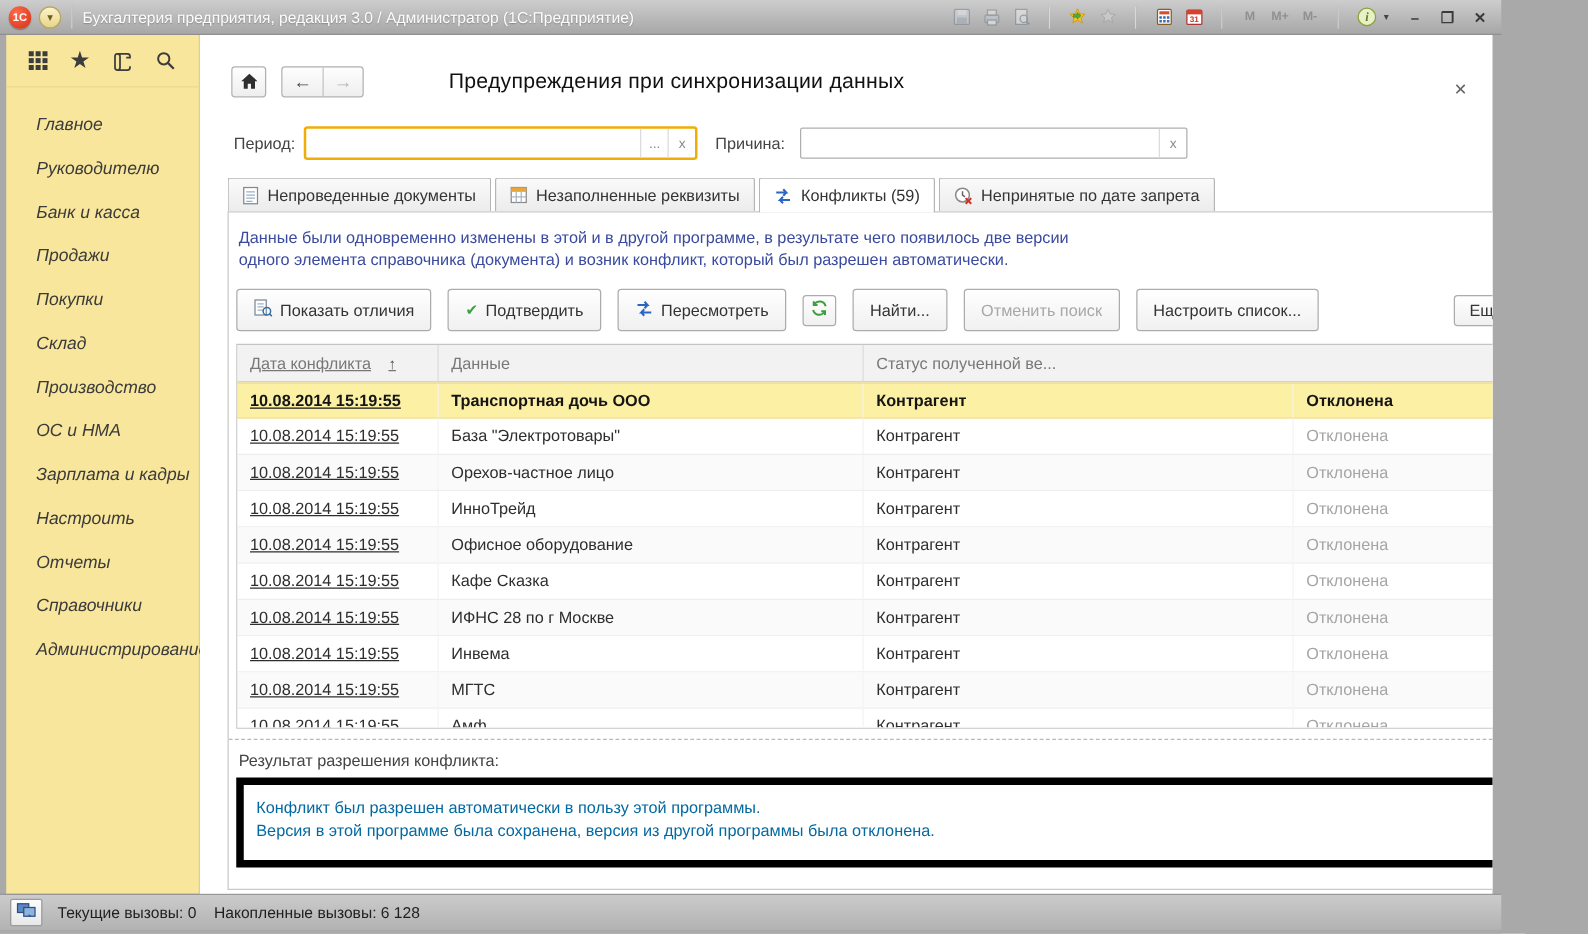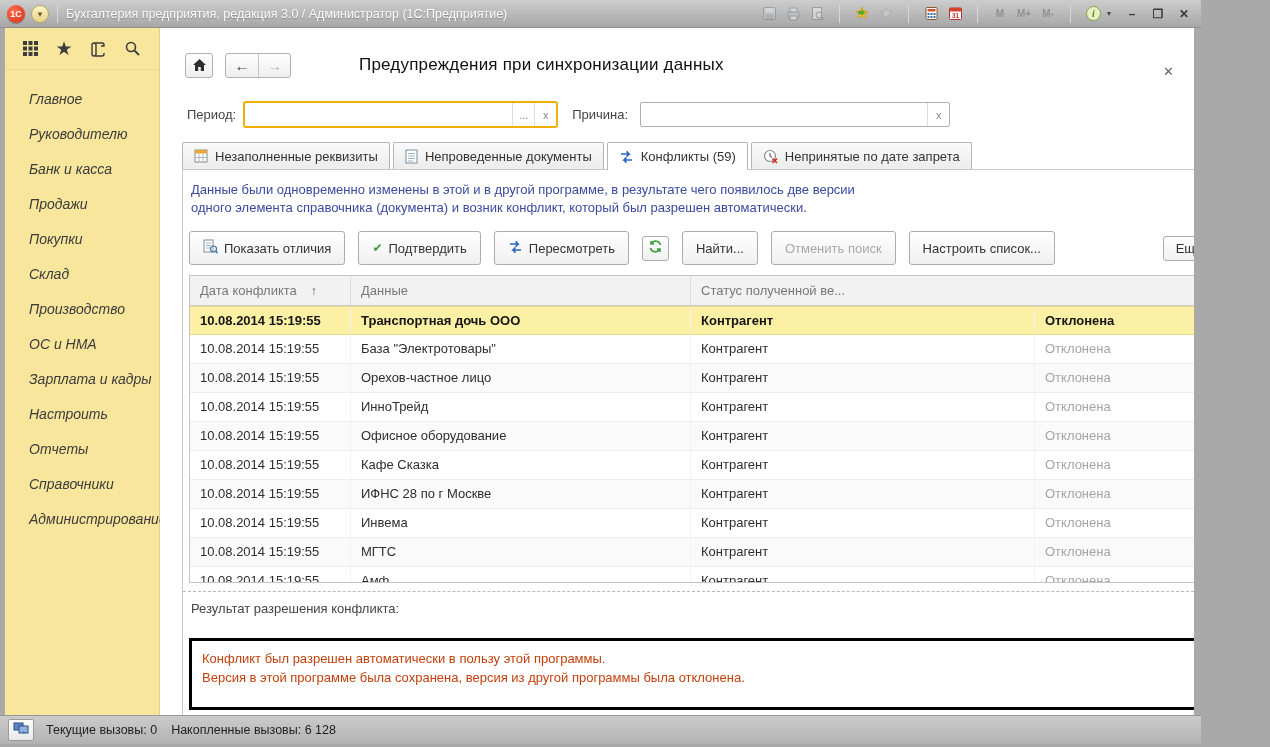--- a/index.html
+++ b/index.html
@@ -74,41 +74,41 @@
   .t-btn .check { color:#3d9e3d; font-size:12px; }
   .t-more { margin-left:auto; padding:0 12px; gap:9px; }
   .t-caret { font-size:9px; color:#333; }
 
   
   .table { margin:10px 6px 0 6px; border:1px solid #c5c5c5; position:relative; width:1039px; }
   .thead { display:flex; height:30px; background:#f2f2f2; border-bottom:1px solid #c9c9c9; color:#787878; align-items:center; }
   .th { padding-left:10px; height:100%; display:flex; align-items:center; border-right:1px solid #dcdcdc; overflow:hidden; white-space:nowrap; }
   .th:last-child { border-right:none; }
   .sort-arrow { margin-left:14px; color:#555; font-size:12px; }
-  .c-date { width:161px; flex:0 0 auto; }
+  .c-date { width:161px; flex:0 0 auto;text-decoration:underline; }
   .c-data { width:340px; flex:0 0 auto; }
   .c-kind { width:344px; flex:0 0 auto; }
   .c-status { width:178px; flex:0 0 auto; }
   .tbody { }
   .row { display:flex; height:29px; line-height:28px; border-bottom:1px solid #eeeeee; background:#fff; }
   .row:nth-child(odd) { background:#fafafa; }
   .row .cell { padding-left:10px; overflow:hidden; white-space:nowrap; border-right:1px solid #f3f3f3; }
   .row .cell:last-child { border-right:none; }
   .row .c-status { color:#a5a5a5; }
   .row.selected { background:#fbf0a3 !important; font-weight:bold; color:#151515; border-top:1px solid #ecdd8d; border-bottom:1px solid #ecdd8d; }
   .row.selected .c-status { color:#151515; }
   .row.clipped { height:15px; overflow:hidden; border-bottom:none; }
   .vscroll { position:absolute; top:31px; right:1px; bottom:1px; width:13px; background:#f7f7f7; border-left:1px solid #e6e6e6; }
   .vthumb { position:absolute; top:8px; left:2px; width:9px; height:22px; background:#bdbdbd; border-radius:2px; }
   .varrow { position:absolute; left:0; width:13px; text-align:center; font-size:6px; color:#aaa; }
   .varrow.up { top:0; } .varrow.down { bottom:0; }
 
   .dashed-sep { margin-top:8px; border-top:1px dashed #b9b9b9; height:0; }
   .result-label { margin:9px 0 0 8px; color:#444; }
-  .result-box { margin:22px 6px 0 6px; width:1039px; height:72px; border:3px solid #000000; padding:8px 10px; line-height:19px; color:#c2410c; }
+  .result-box { margin:6px 6px 0 6px; width:1039px; height:72px; border:6px solid #000000; padding:8px 10px; line-height:19px; color:#0369a1; }
 
   
   .statusbar { height:32px; flex:0 0 auto; background:linear-gradient(#cbcbcb,#b2b2b2); border-top:1px solid #979797; border-bottom:3px solid #a9a9a9; display:flex; align-items:center; padding:0 8px; gap:12px; }
   .sb-btn { width:26px; height:22px; background:linear-gradient(#fdfdfd,#e8e8e8); border:1px solid #9c9c9c; border-radius:2px; display:flex; align-items:center; justify-content:center; }
   .sb-text { color:#1f1f1f; font-size:12.5px; }
   .sb-text + .sb-text { margin-left:2px; }
 </style>
 </head>
 <body>
 
@@ -270,45 +270,45 @@
         <span class="f-label reason-gap">Причина:</span>
         <div class="f-field reason-wrap">
           <input class="f-input" value="" style="">
           <span class="f-btn">x</span>
         </div>
       </div>
 
       <div class="tabs-row">
         <div class="tab">
           <span>
+            <svg width="13" height="15">
+                <rect x="1" y="1" width="11" height="13" fill="#fff" stroke="#7a8a9a"></rect>
+                <g stroke="#9ab0c4">
+                  <line x1="3" y1="4.5" x2="10" y2="4.5"></line>
+                  <line x1="3" y1="7" x2="10" y2="7"></line>
+                  <line x1="3" y1="9.5" x2="10" y2="9.5"></line>
+                  <line x1="3" y1="12" x2="8" y2="12"></line>
+                </g>
+              </svg>
+          </span>
+          <span>Непроведенные документы</span>
+        </div>
+        <div class="tab">
+          <span>
             <svg width="14" height="14">
                 <rect x="1" y="1" width="12" height="12" fill="#fff" stroke="#8a8a8a"></rect>
                 <rect x="1" y="1" width="12" height="3.5" fill="#e9a63b"></rect>
                 <g stroke="#aab6c0">
                   <line x1="5" y1="4.5" x2="5" y2="13"></line>
                   <line x1="9" y1="4.5" x2="9" y2="13"></line>
                   <line x1="1" y1="8.5" x2="13" y2="8.5"></line>
                 </g>
               </svg>
           </span>
           <span>Незаполненные реквизиты</span>
-        </div>
-        <div class="tab">
-          <span>
-            <svg width="13" height="15">
-                <rect x="1" y="1" width="11" height="13" fill="#fff" stroke="#7a8a9a"></rect>
-                <g stroke="#9ab0c4">
-                  <line x1="3" y1="4.5" x2="10" y2="4.5"></line>
-                  <line x1="3" y1="7" x2="10" y2="7"></line>
-                  <line x1="3" y1="9.5" x2="10" y2="9.5"></line>
-                  <line x1="3" y1="12" x2="8" y2="12"></line>
-                </g>
-              </svg>
-          </span>
-          <span>Непроведенные документы</span>
         </div>
         <div class="tab active">
           <span>
             <svg width="15" height="14">
                 <path d="M2 4 h8 l-2.4 -2.6 M10 4 l-2.4 2.6" fill="none" stroke="#2b66c2" stroke-width="1.6"></path>
                 <path d="M13 10 h-8 l2.4 -2.6 M5 10 l2.4 2.6" fill="none" stroke="#2b66c2" stroke-width="1.6"></path>
               </svg>
           </span>
           <span>Конфликты (59)</span>
         </div>

